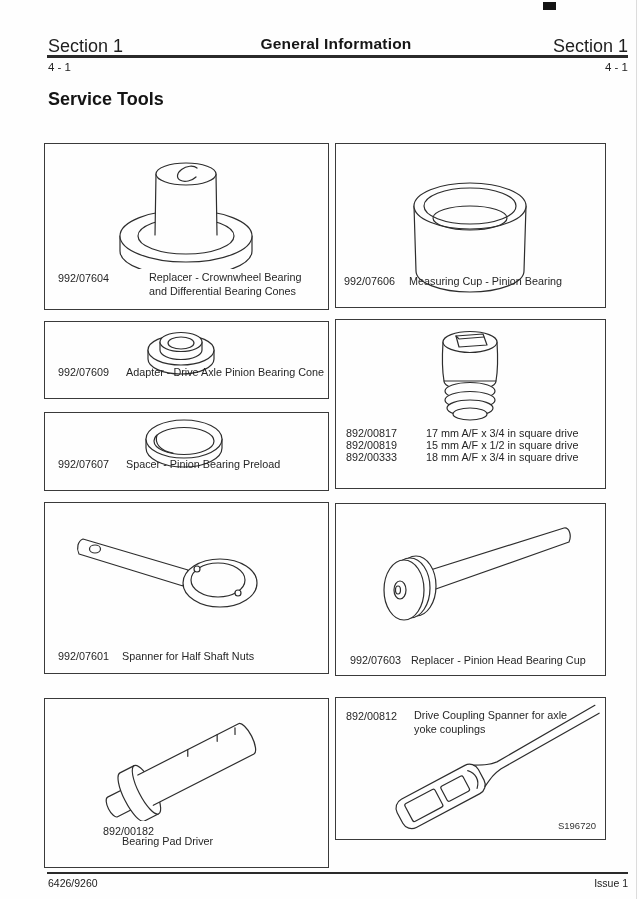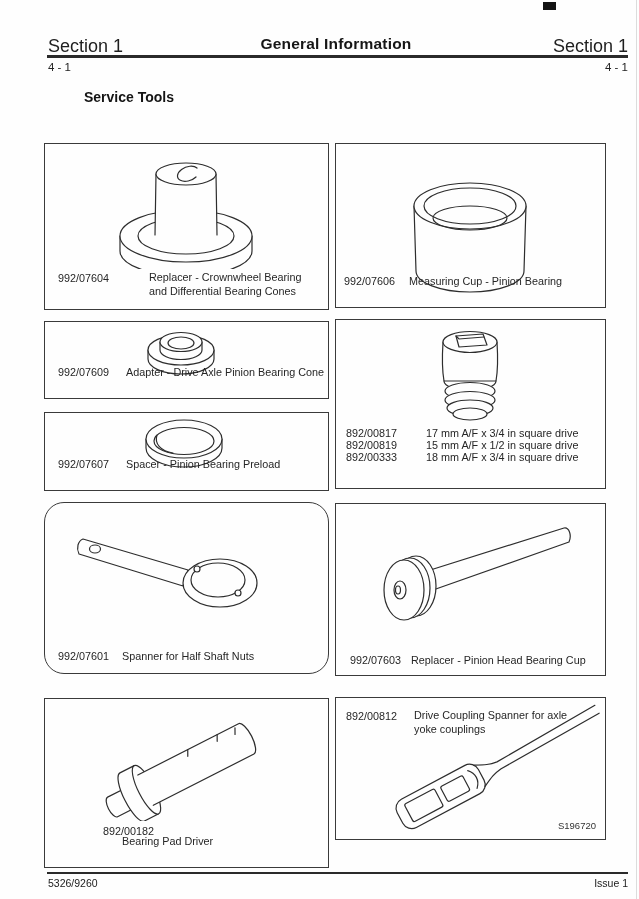--- a/index.html
+++ b/index.html
@@ -3,21 +3,21 @@
 <meta charset="utf-8">
 <style>
   html,body{margin:0;padding:0;background:#e9e9e9;}
   .page{position:relative;width:639px;height:899px;background:#fefefe;
         font-family:"Liberation Sans",sans-serif;color:#222;overflow:hidden;}
   .abs{position:absolute;white-space:nowrap;}
   .h-sec{font-size:18px;color:#1e1e1e;}
   .h-title{font-size:15.5px;font-weight:bold;color:#161616;letter-spacing:.2px;}
   .rule{position:absolute;background:#2a2a2a;}
   .pref{font-size:11.5px;color:#242424;}
-  .heading{font-size:14px;font-weight:bold;color:#141414;margin-left:36px;}
+  .heading{font-size:18px;font-weight:bold;color:#141414;}
   .box{position:absolute;border:1.5px solid #3a3a3a;background:#fefefe;}
   .pn,.desc{position:absolute;font-size:10.8px;color:#262626;white-space:nowrap;}
   .desc2{white-space:normal;line-height:13.5px;width:190px;}
   .srows{position:absolute;left:0;right:0;}
   .srow{display:flex;line-height:12.2px;font-size:10.8px;color:#262626;padding-left:10px;}
   .srow .c1{width:80px;}
   .figref{position:absolute;font-size:9.5px;color:#333;}
   .foot{font-size:10.5px;color:#202020;}
   svg{position:absolute;left:0;top:0;}
   svg .s{stroke:#2d2d2d;stroke-width:1.2;fill:#fefefe;stroke-linecap:round;stroke-linejoin:round;}
@@ -109,21 +109,21 @@
           <span class="c1">892/00819</span>
           <span>15 mm A/F x 1/2 in square drive</span>
         </div>
       <div class="srow">
           <span class="c1">892/00333</span>
           <span>18 mm A/F x 3/4 in square drive</span>
         </div>
     </div>
   </div>
 
-  <div class="box" style="left:44px;top:502px;width:283px;height:170px;border-radius:20px;">
+  <div class="box" style="left:44px;top:502px;width:283px;height:170px;">
     <svg width="283" height="140" viewBox="0 0 283 140">
       <path class="s" d="M38,36 C33,38 31,45 34,51 L138,83 L143,67 Z"></path>
       <ellipse class="s" cx="50" cy="46" rx="5.5" ry="4"></ellipse>
       <path class="ln" d="M139,84 Q175,114 211,84"></path>
       <ellipse class="s" cx="175" cy="80" rx="37" ry="24"></ellipse>
       <ellipse class="s" cx="173" cy="77" rx="27" ry="17"></ellipse>
       <circle class="s" cx="152" cy="66" r="3"></circle>
       <circle class="s" cx="193" cy="90" r="3"></circle>
     </svg>
     <span class="pn" style="left:13px;top:147px;">992/07601</span>
@@ -168,19 +168,19 @@
         <path class="ln" d="M90,12 C100,7 104,5 112,4 L225,1"></path>
       </g>
     </svg>
     <span class="pn" style="left:10px;top:12px;">892/00812</span>
     <span class="desc desc2" style="left:78px;top:11px;width:170px;"><span>Drive Coupling Spanner for axle</span><br>
     <span>yoke couplings</span></span>
     <span class="figref" style="right:9px;bottom:8px;">S196720</span>
   </div>
 
   <div class="rule" style="left:47px;top:872px;width:581px;height:2px;"></div>
-  <div class="abs foot" style="left:48px;top:877px;">5326/9260</div>
+  <div class="abs foot" style="left:48px;top:877px;">6426/9260</div>
   <div class="abs foot" style="right:11px;top:877px;">Issue 1</div>
 
   <div class="scan-mark" style="left:543px;top:2px;width:13px;height:8px;"></div>
   <div class="scan-line" style="left:636px;top:0;width:1px;height:899px;"></div>
 
 </div>
 
 </body></html>

